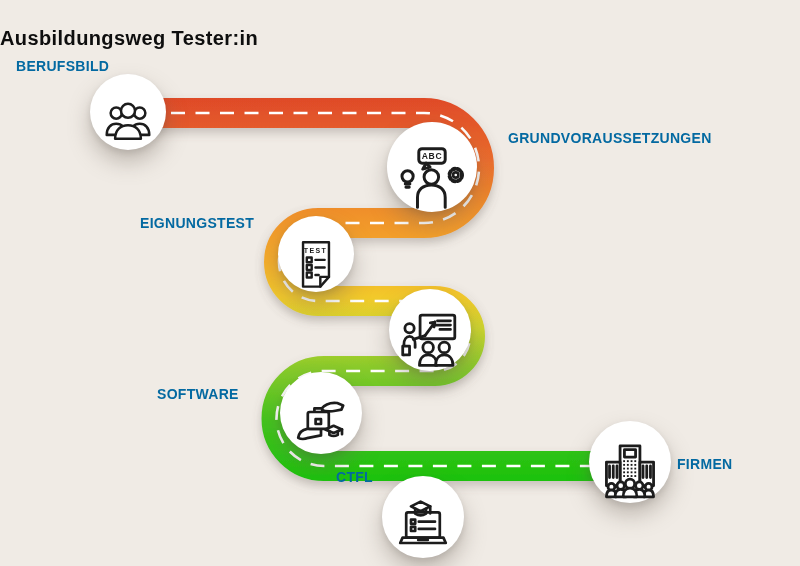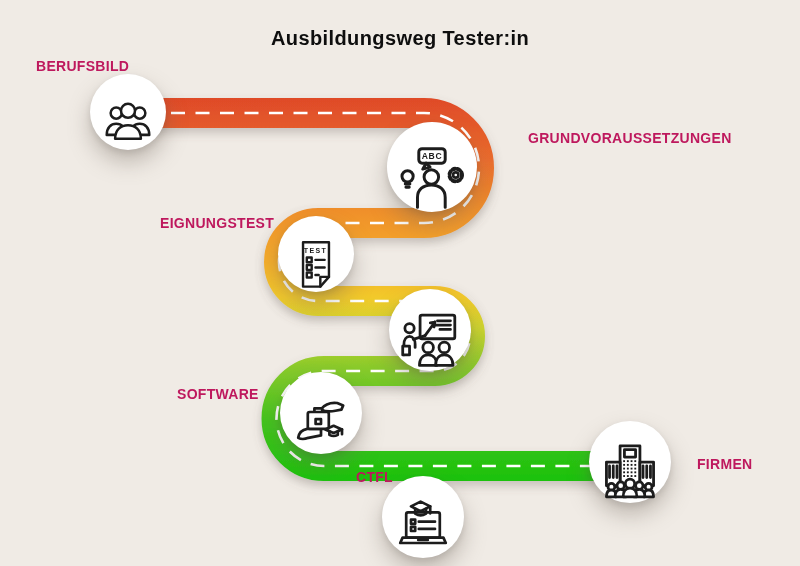--- a/index.html
+++ b/index.html
@@ -2,32 +2,32 @@
 <html><head>
 <meta charset="utf-8">
 <style>
   html,body{margin:0;padding:0;}
   body{
     width:800px;height:566px;position:relative;overflow:hidden;
     background:#f0ebe5;
     font-family:"Liberation Sans", sans-serif;
   }
   .title{
-    position:absolute;left:0;top:27px;width:800px;text-align:center;
+    position:absolute;left:0;top:27px;width:800px;text-align:left;
     font-size:20px;font-weight:bold;letter-spacing:.4px;color:#0e0e0e;
   }
   .road-svg{position:absolute;left:0;top:0;z-index:1;}
   .station{
     position:absolute;z-index:2;background:#ffffff;border-radius:50%;
     display:flex;align-items:flex-end;justify-content:center;
     box-shadow:0 12px 22px rgba(110,100,90,.38), 0 3px 6px rgba(0,0,0,.10);
   }
   .lbl{
     position:absolute;z-index:3;font-size:14px;font-weight:bold;
-    letter-spacing:.3px;color:#be185d;line-height:18px;white-space:nowrap;margin-left:20px;
+    letter-spacing:.3px;color:#0369a1;line-height:18px;white-space:nowrap;
   }
   .icon{stroke:#1c1c1c;fill:none;stroke-width:4.5;stroke-linecap:round;stroke-linejoin:round;}
   .icon text{stroke:none;fill:#1c1c1c;font-family:"Liberation Sans",sans-serif;font-weight:bold;}
   .wfill{fill:#ffffff;}
   .dotfill{fill:#1c1c1c;stroke:none;}
 </style>
 </head>
 <body>
 
 <svg class="road-svg" width="800" height="566" viewBox="0 0 800 566">

